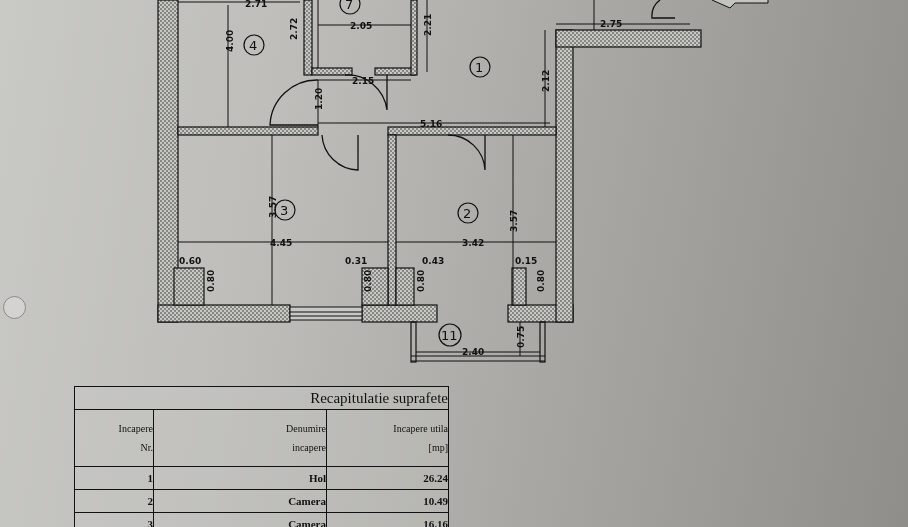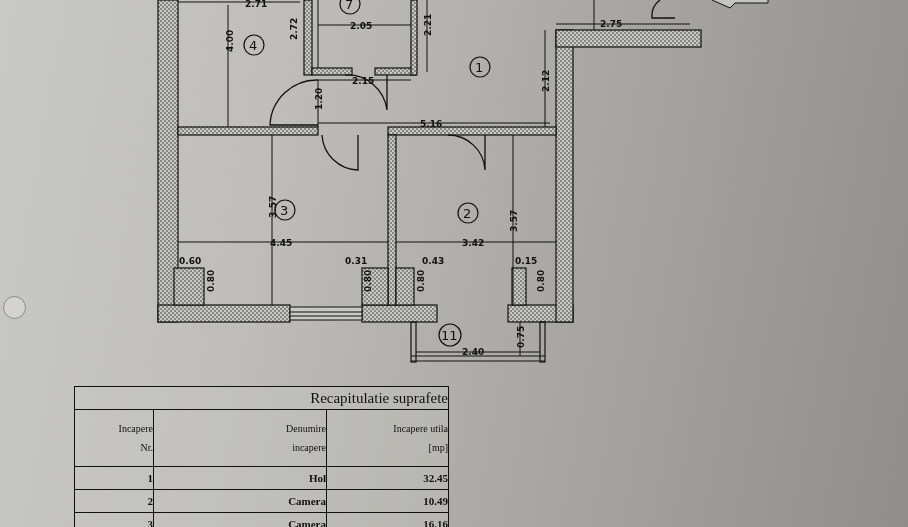--- a/index.html
+++ b/index.html
@@ -159,21 +159,21 @@
     <th class="t-head" style="width:172px;">
       <span>Denumire</span><br><span>incapere</span>
     </th>
     <th class="t-head">
       <span>Incapere utila</span><br><span>[mp]</span>
     </th>
   </tr>
   <tr>
     <td class="t-cell">1</td>
     <td class="t-cell">Hol</td>
-    <td class="t-cell">32.45</td>
+    <td class="t-cell">26.24</td>
   </tr>
   <tr>
     <td class="t-cell">2</td>
     <td class="t-cell">Camera</td>
     <td class="t-cell">10.49</td>
   </tr>
   <tr>
     <td class="t-cell">3</td>
     <td class="t-cell">Camera</td>
     <td class="t-cell">16.16</td>

